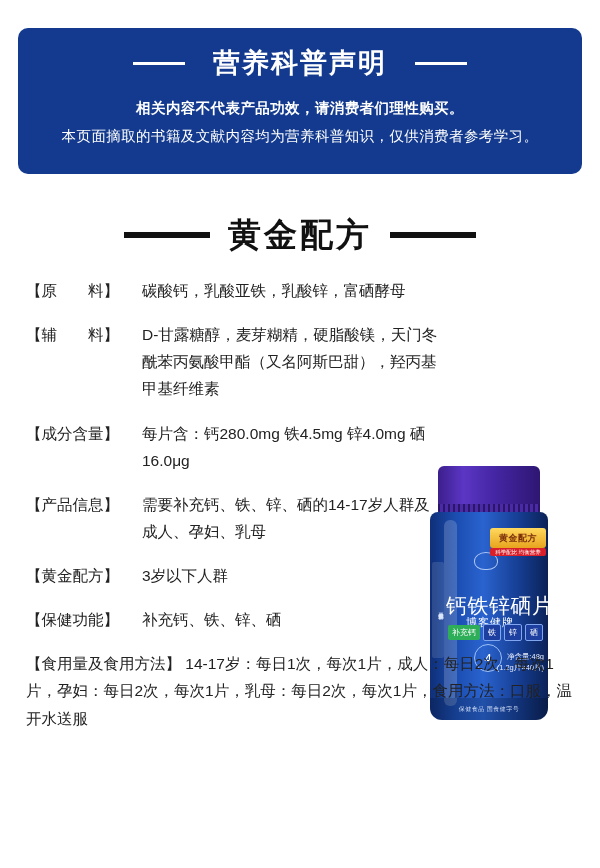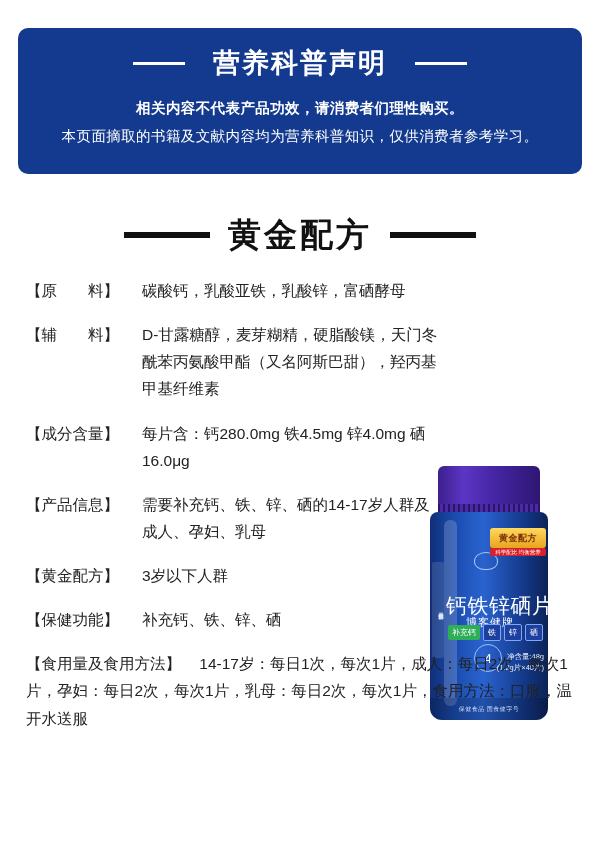--- a/index.html
+++ b/index.html
@@ -95,21 +95,20 @@
     width: 116px;
     white-space: nowrap;
     letter-spacing: 0px;
   }
   .info-value {
     flex: 1 1 auto;
     max-width: 300px;
   }
   .info-row.wide .info-label {
     width: auto;
-    margin-right: 14px;
   }
   .info-row.wide .info-value {
     max-width: none;
   }
   .info-row.wide {
     display: block;
   }
   .info-row.wide .info-label,
   .info-row.wide .info-value {
     display: inline;

